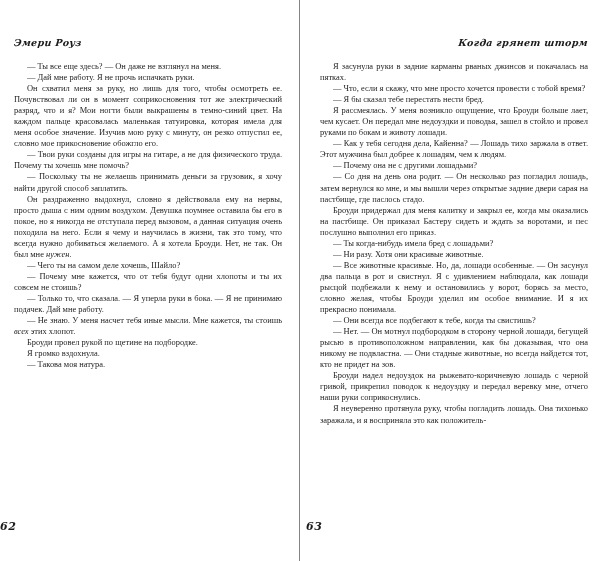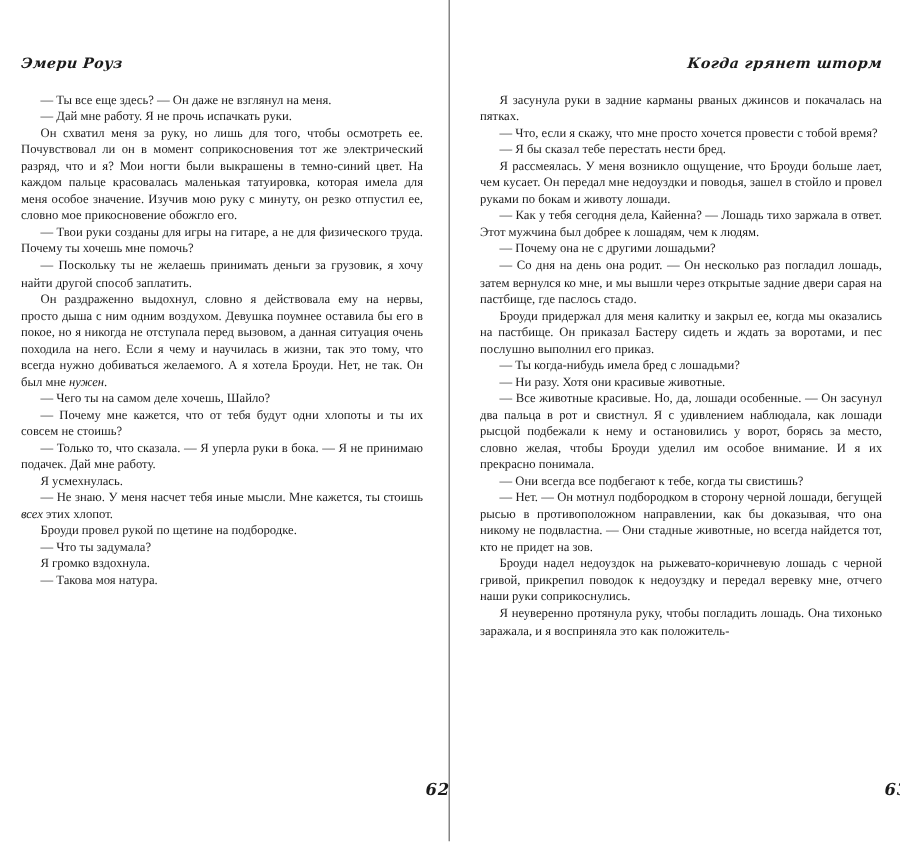--- a/index.html
+++ b/index.html
@@ -74,21 +74,21 @@
   .body-text em {
     font-style: italic;
     font-family: Liberation Serif, serif;
   }
 
   .folio {
     position: absolute;
     bottom: 28px;
     left: 0;
     width: 100%;
-    text-align: right;
+    text-align: left;
     font-family: "DejaVu Serif", "Liberation Serif", serif;
     font-style: italic;
     font-weight: 700;
     font-size: 11px;
     color: #1b1b1b;
     letter-spacing: .5px;
   }
   .folio-left  { padding-right: 18px; }
   .folio-right { padding-left: 6px; }
 </style>
@@ -105,24 +105,22 @@
     <div class="body-text">
       <p class="dlg">— Ты все еще здесь? — Он даже не взглянул на меня.</p>
       <p class="dlg">— Дай мне работу. Я не прочь испачкать руки.</p>
       <p>Он схватил меня за руку, но лишь для того, чтобы осмо­треть ее. Почувствовал ли он в момент соприкосновения тот же электрический разряд, что и я? Мои ногти были выкра­шены в темно-синий цвет. На каждом пальце красовалась маленькая татуировка, которая имела для меня особое зна­чение. Изучив мою руку с минуту, он резко отпустил ее, словно мое прикосновение обожгло его.</p>
       <p class="dlg">— Твои руки созданы для игры на гитаре, а не для физи­ческого труда. Почему ты хочешь мне помочь?</p>
       <p class="dlg">— Поскольку ты не желаешь принимать деньги за грузо­вик, я хочу найти другой способ заплатить.</p>
       <p><span>Он раздраженно выдохнул, словно я действовала ему на нервы, просто дыша с ним одним воздухом. Девушка поум­нее оставила бы его в покое, но я никогда не отступала перед вызовом, а данная ситуация очень походила на него. Если я чему и научилась в жизни, так это тому, что всегда нужно добиваться желаемого. А я хотела Броуди. Нет, не так. Он был мне <em>нужен</em>.</span></p>
       <p class="dlg">— Чего ты на самом деле хочешь, Шайло?</p>
       <p class="dlg">— Почему мне кажется, что от тебя будут одни хлопоты и ты их совсем не стоишь?</p>
       <p class="dlg">— Только то, что сказала. — Я уперла руки в бока. — Я не принимаю подачек. Дай мне работу.</p>
-      <p>Я усмехнулась.</p>
       <p class="dlg"><span>— Не знаю. У меня насчет тебя иные мысли. Мне ка­жется, ты стоишь <em>всех</em> этих хлопот.</span></p>
       <p>Броуди провел рукой по щетине на подбородке.</p>
-      <p class="dlg">— Что ты задумала?</p>
       <p>Я громко вздохнула.</p>
       <p class="dlg">— Такова моя натура.</p>
     </div>
 
     <div class="folio folio-left">62</div>
   </div>
 
   <div class="page page-right">
     <div class="running-head rh-right">Когда грянет шторм</div>
 

